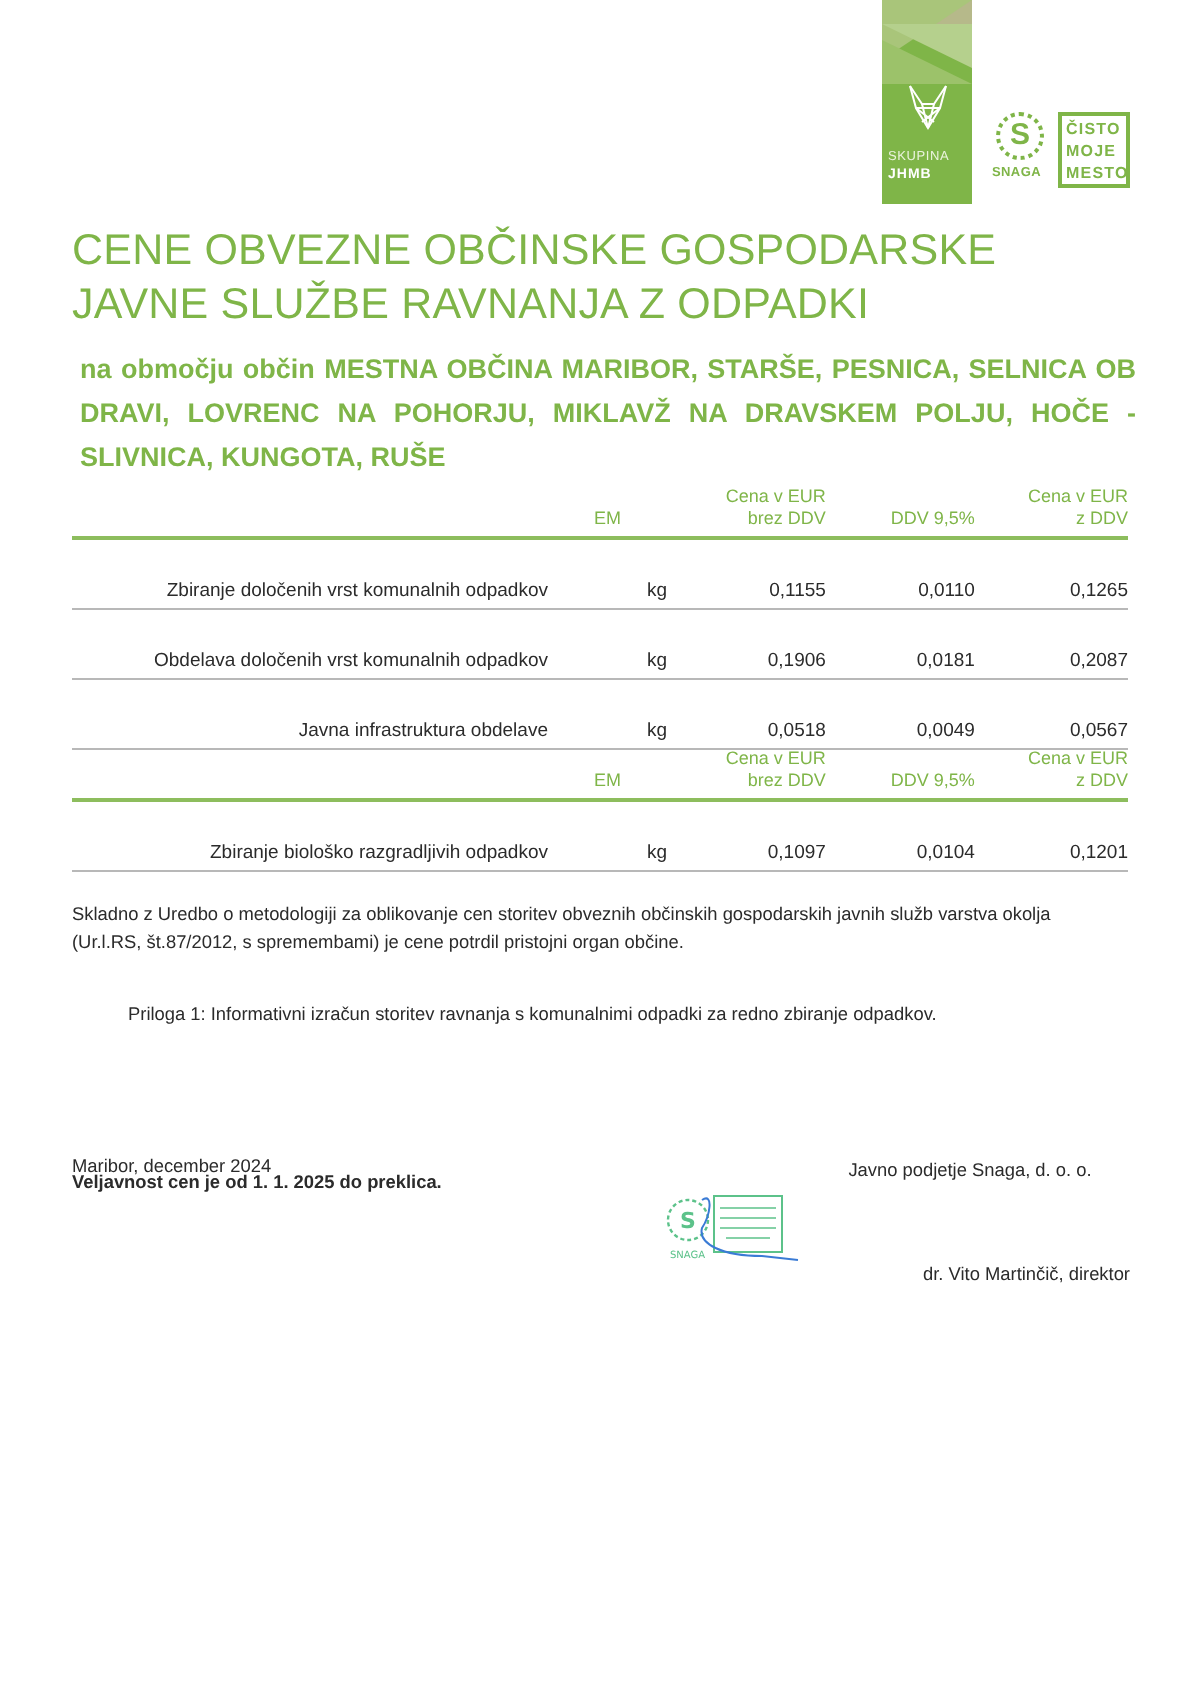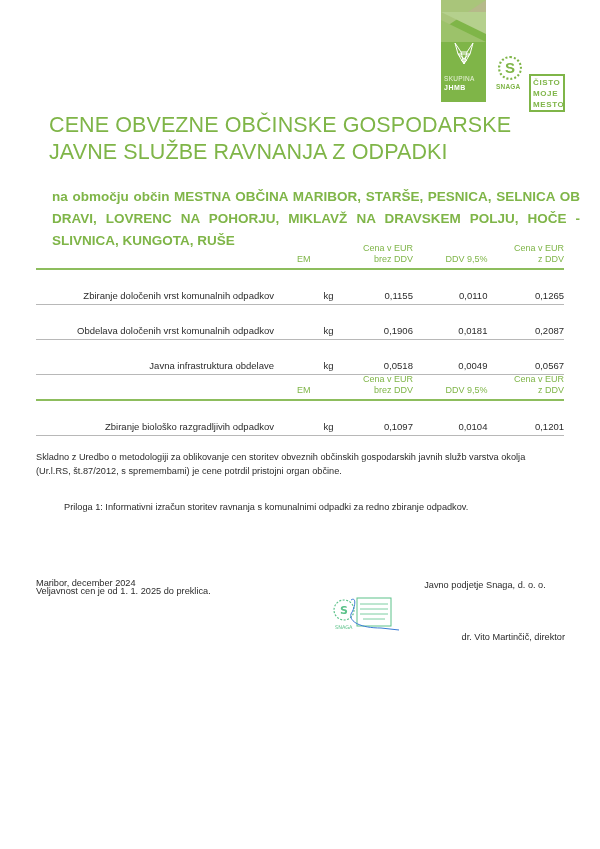--- a/index.html
+++ b/index.html
@@ -19,49 +19,49 @@
   .brand-band .fox { position: absolute; left: 11px; top: 42px; width: 24px; height: 26px; }
   .brand-band .sk1 { position: absolute; left: 3px; top: 75px; font-size: 6.5px; color: #eaf3dc; letter-spacing: 0.3px; }
   .brand-band .sk2 { position: absolute; left: 3px; top: 84px; font-size: 7px; color: #ffffff; font-weight: bold; letter-spacing: 0.5px; }
 
   .snaga-logo { position: absolute; left: 496px; top: 56px; width: 30px; height: 40px; }
   .snaga-logo .ring { position: absolute; left: 2px; top: 0; width: 24px; height: 24px; border-radius: 50%;
                       border: 2px dotted #7fb548; box-sizing: border-box; }
   .snaga-logo .s { position: absolute; left: 9px; top: 3px; font-size: 15px; font-weight: bold; color: #7fb548; }
   .snaga-logo .lbl { position: absolute; left: 0; top: 27px; font-size: 6.5px; font-weight: bold; color: #7fb548; letter-spacing: 0.2px; }
 
-  .cisto-box { position: absolute; left: 529px; top: 74px; width: 36px; height: 38px;
+  .cisto-box { position: absolute; left: 529px; top: 56px; width: 36px; height: 38px;
                border: 2px solid #7fb548; box-sizing: border-box; padding: 1px 2px;
                font-size: 8px; font-weight: bold; color: #7fb548; line-height: 11px; letter-spacing: 0.6px; }
 
   
-  .title { position: absolute; left: 49px; top: 112px; font-size: 21.5px; line-height: 27px;
+  .title { position: absolute; left: 36px; top: 112px; font-size: 21.5px; line-height: 27px;
            color: #7fb548; font-weight: normal; margin: 0; letter-spacing: 0.1px; }
   .subtitle { position: absolute; left: 36px; top: 170px; width: 528px; font-size: 13.5px; line-height: 22px;
-              color: #7fb548; font-weight: bold; margin: 16px; text-align: justify; }
+              color: #7fb548; font-weight: bold; margin: 4px; text-align: justify; }
 
   
   .price-table { position: absolute; left: 36px; width: 528px; border-collapse: collapse; font-size: 9.5px; }
   .price-table th { color: #7fb548; font-weight: normal; font-size: 9px; line-height: 11px; vertical-align: bottom;
                     padding: 0 0 3px 0; border-bottom: 2px solid #8dbd5d; }
   .price-table td { padding: 20px 0 3px 0; border-bottom: 1px solid #b8b8b8; line-height: 11px; color: #2b2b2b; text-align: right; }
   .c-name { width: 240px; text-align: left; }
   .c-em { width: 60px; text-align: center; }
   .c-net { width: 80px; text-align: right; }
   .c-vat { width: 75px; text-align: right; padding-right: 4px !important; }
   .c-gross { width: 73px; text-align: right; }
   #table1 { top: 243px; }
   #table2 { top: 374px; }
 
   
   .p { position: absolute; left: 36px; font-size: 9.2px; line-height: 14px; color: #2b2b2b; margin: 0; }
   #p-legal { top: 450px; width: 520px; }
   #p-annex { top: 500px; margin-left: 28px; }
   #p-date { top: 576px; }
-  #p-valid { top: 584px; }
+  #p-valid { top: 584px; font-weight: bold; }
   .sign { position: absolute; left: 405px; width: 160px; text-align: center; font-size: 9.2px; color: #2b2b2b; }
   #sign-company { top: 580px; }
   #sign-person { top: 632px; text-align: right; }
 
   .stamp { position: absolute; left: 331px; top: 594px; width: 70px; height: 40px; }
 </style>
 </head>
 <body>
 
 <div class="brand-band">

